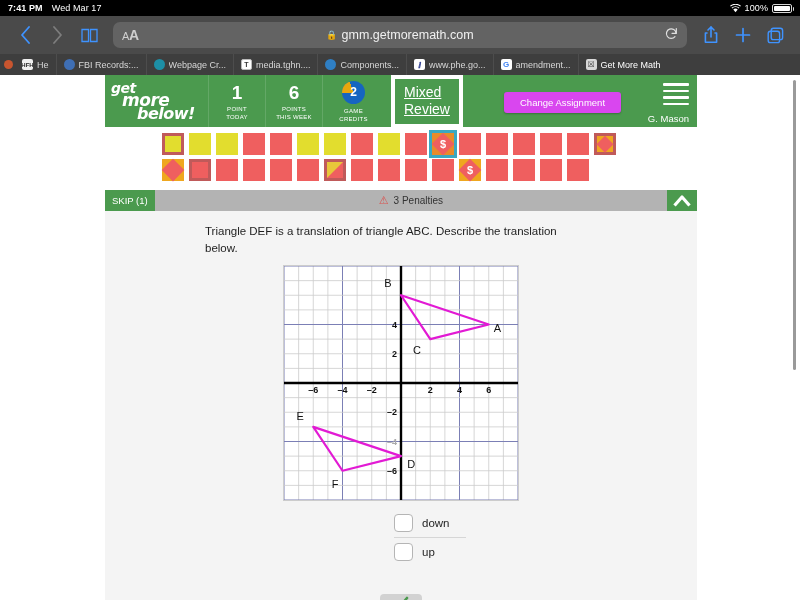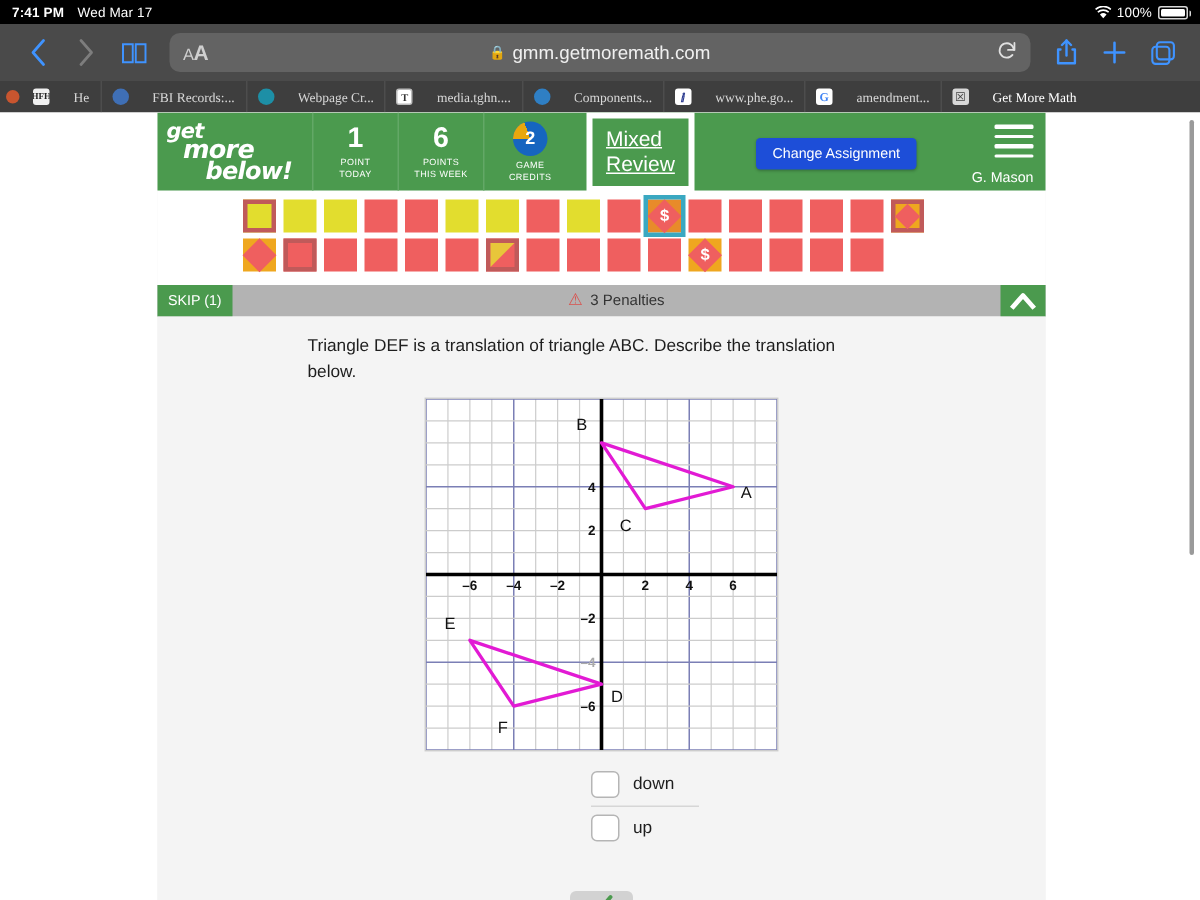--- a/index.html
+++ b/index.html
@@ -78,26 +78,25 @@
   .bookmarks {
     height: 21px;
     background: #3e3e3e;
     display: flex;
     align-items: stretch;
     font-size: 9px;
     color: #d7d7d7;
     overflow: hidden;
   }
   .bm {
-    display: flex; align-items: center; gap: 16px;
+    display: flex; align-items: center; gap: 4px;
     padding: 0 7px;
     border-right: 1px solid #4d4d4d;
     white-space: nowrap;
     flex: 0 0 auto;
-    font-family: Liberation Serif, serif;
   }
   .bm:first-child { padding-left: 9px; }
   .bm-ico {
     width: 11px; height: 11px; border-radius: 2px;
     flex: 0 0 auto;
     display:flex; align-items:center; justify-content:center;
     font-size: 7px; color:#fff; overflow:hidden;
   }
   .bm-label { overflow: hidden; }
   .bm.last { border-right: none; color: #ffffff; }
@@ -171,24 +170,24 @@
     border: 4px solid #ffffff;
     padding: 5px 9px;
     font-size: 14px; line-height: 1.25;
     align-self: center;
     text-align: left;
     text-decoration: underline;
   }
   .change-assign {
     position: absolute;
     left: 399px; top: 17px;
-    background: #1d4ed8;
+    background: #d946ef;
     color: #ffffff;
     font-size: 9.5px;
-    padding: 5px 11px;
+    padding: 5px 16px;
     border-radius: 3px;
     border: none;
     box-shadow: 0 1px 2px rgba(0,0,0,.25);
   }
   .hamburger {
     position: absolute; right: 8px; top: 8px;
     width: 26px;
   }
   .hamburger i { display: block; height: 2.5px; background: #fff; margin-bottom: 4px; border-radius:1px;}
   .username {

